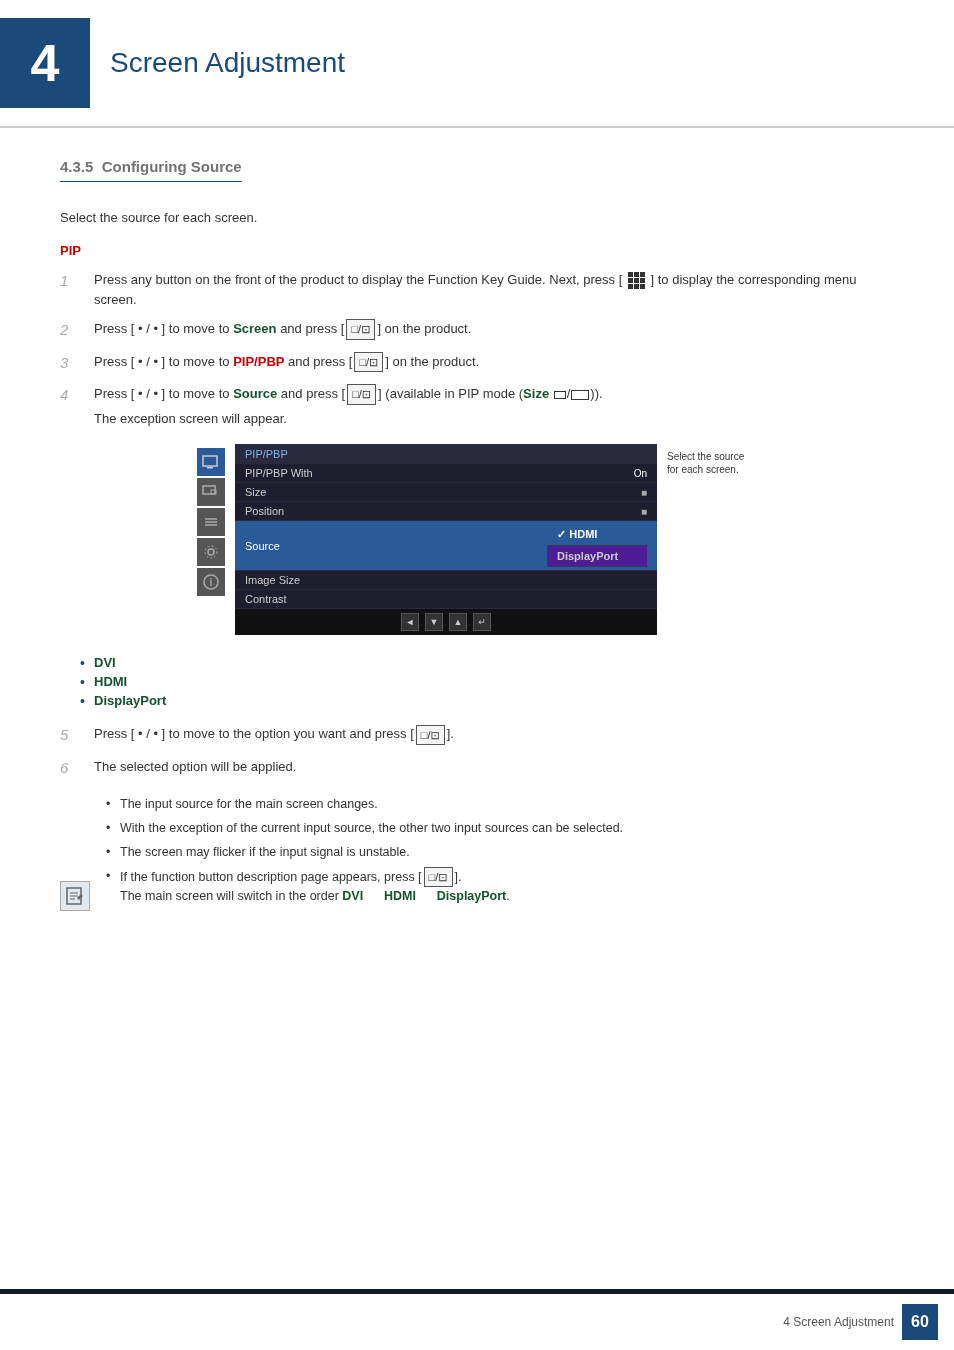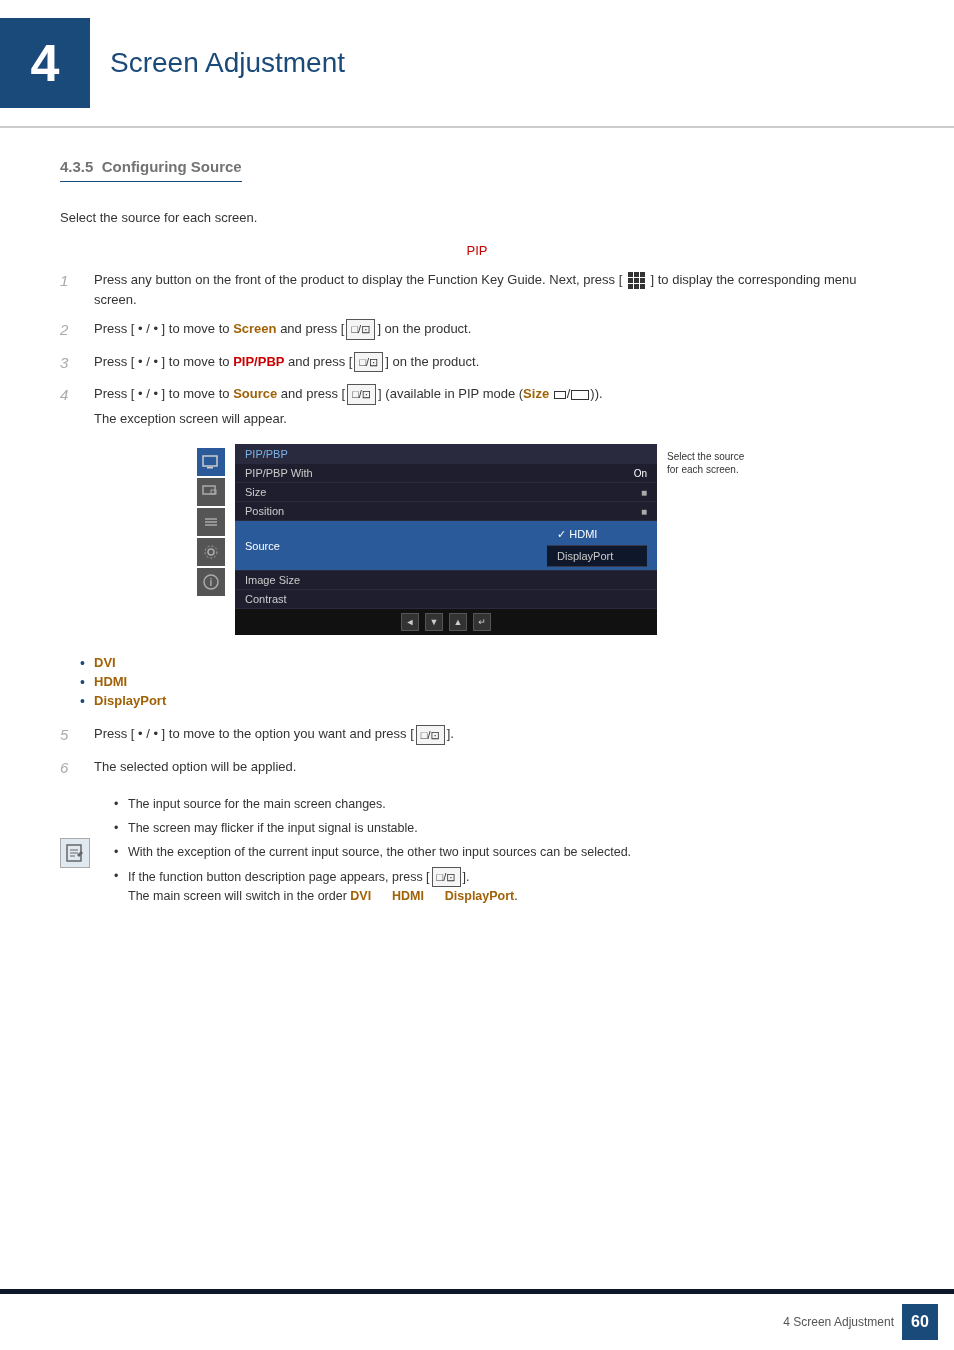--- a/index.html
+++ b/index.html
@@ -72,23 +72,22 @@
     .section-intro {
       font-size: 13px;
       color: #333;
       margin-bottom: 18px;
     }
 
     
     .pip-heading {
       color: #c00;
       font-size: 13px;
-      font-weight: normal;
+      font-weight: bold;
       margin-bottom: 12px;
-      text-align: center;
     }
 
     
     .steps-list {
       list-style: none;
       margin-bottom: 16px;
     }
     .steps-list li {
       display: flex;
       align-items: flex-start;
@@ -101,21 +100,21 @@
       font-style: italic;
       font-size: 15px;
       min-width: 28px;
       margin-right: 6px;
       font-weight: normal;
     }
     .step-text {
       flex: 1;
     }
     .bold-blue {
-      color: #a16207;
+      color: #14532d;
       font-weight: bold;
     }
     .bold-red {
       color: #c00;
       font-weight: bold;
     }
 
     
     .icon-box {
       display: inline-flex;
@@ -202,24 +201,25 @@
     .menu-row-value {
       color: #aaa;
       font-size: 10px;
       display: flex;
       align-items: center;
       gap: 4px;
     }
     .menu-row-value.on { color: #fff; }
 
     .submenu-panel {
-      background: #0f172a;
+      background: #4c1d95;
       color: #ccc;
       font-size: 11px;
       min-width: 100px;
+      font-weight: bold;
     }
     .submenu-row {
       padding: 4px 10px;
       border-bottom: 1px solid #3a3a4e;
     }
     .submenu-row.selected {
       background: #2a5a9a;
       color: #fff;
     }
 
@@ -267,22 +267,22 @@
       position: absolute;
       left: 0;
       color: #1a4a7a;
       font-size: 14px;
     }
     .bullet-list li.blue::before { color: #1a4a7a; }
 
     
     .note-section {
       display: flex;
-      align-items: center;
-      gap: 24px;
+      align-items: flex-end;
+      gap: 16px;
       margin-top: 16px;
     }
     .note-icon {
       width: 30px;
       height: 30px;
       background: #e0e8f0;
       border: 1px solid #aaa;
       display: flex;
       align-items: center;
       justify-content: center;
@@ -519,22 +519,22 @@
       <svg width="20" height="20" viewBox="0 0 20 20">
         <rect x="2" y="2" width="14" height="16" fill="none" stroke="#666" stroke-width="1.5"></rect>
         <line x1="5" y1="7" x2="13" y2="7" stroke="#666" stroke-width="1"></line>
         <line x1="5" y1="10" x2="13" y2="10" stroke="#666" stroke-width="1"></line>
         <line x1="5" y1="13" x2="10" y2="13" stroke="#666" stroke-width="1"></line>
         <path d="M14 14 L18 10 L16 8 L12 12 Z" fill="#666"></path>
       </svg>
     </div>
     <ul class="note-bullets">
       <li>The input source for the main screen changes.</li>
+      <li>With the exception of the current input source, the other two input sources can be selected.</li>
       <li>The screen may flicker if the input signal is unstable.</li>
-      <li>With the exception of the current input source, the other two input sources can be selected.</li>
       <li>
         If the function button description page appears, press [<span class="icon-box">□/⊡</span>].<br>
         The main screen will switch in the order <span class="bold-blue">DVI</span>&nbsp;&nbsp;&nbsp;&nbsp;&nbsp;&nbsp;<span class="bold-blue">HDMI</span>&nbsp;&nbsp;&nbsp;&nbsp;&nbsp;&nbsp;<span class="bold-blue">DisplayPort</span>.
       </li>
     </ul>
   </div>
 
 </div>
 
 <div class="footer">

